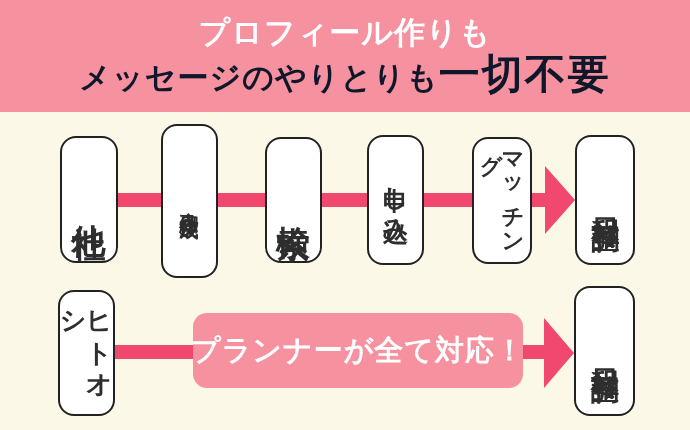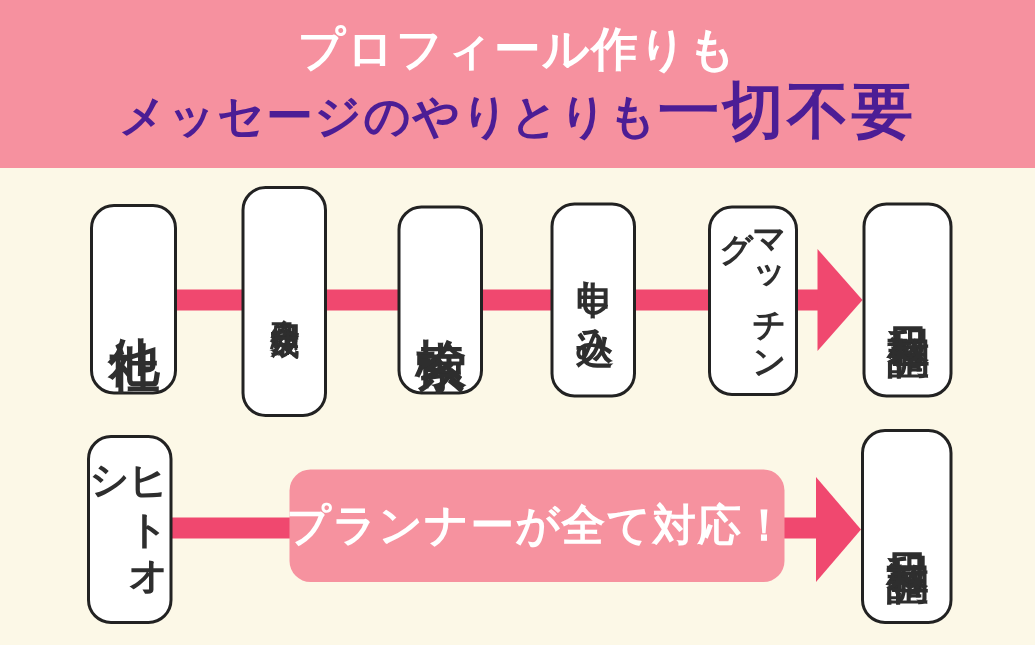--- a/index.html
+++ b/index.html
@@ -16,21 +16,21 @@
     position:absolute;left:0;top:0;width:690px;height:112px;
     background:#f6919f;
     display:flex;flex-direction:column;align-items:center;justify-content:center;
     gap:2px;
   }
   .header .line1{
     color:#ffffff;font-size:31px;font-weight:800;line-height:1.15;
     letter-spacing:1px;
   }
   .header .line2{
-    color:#4c1d95;line-height:1.1;white-space:nowrap;
+    color:#0f172a;line-height:1.1;white-space:nowrap;
   }
   .header .line2 .normal{font-size:31px;font-weight:800;letter-spacing:1px;}
   .header .line2 .emph{font-size:41px;font-weight:900;letter-spacing:2px;}
 
   
   .hline{position:absolute;height:14px;background:#f0486f;z-index:1;}
   .arrow-head{
     position:absolute;width:0;height:0;z-index:1;
     border-top:34px solid transparent;
     border-bottom:34px solid transparent;

